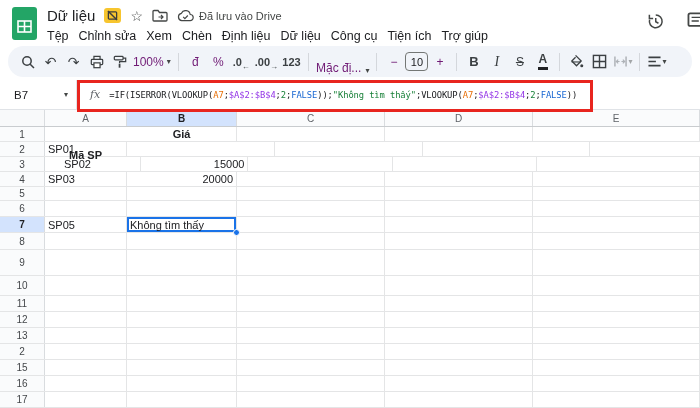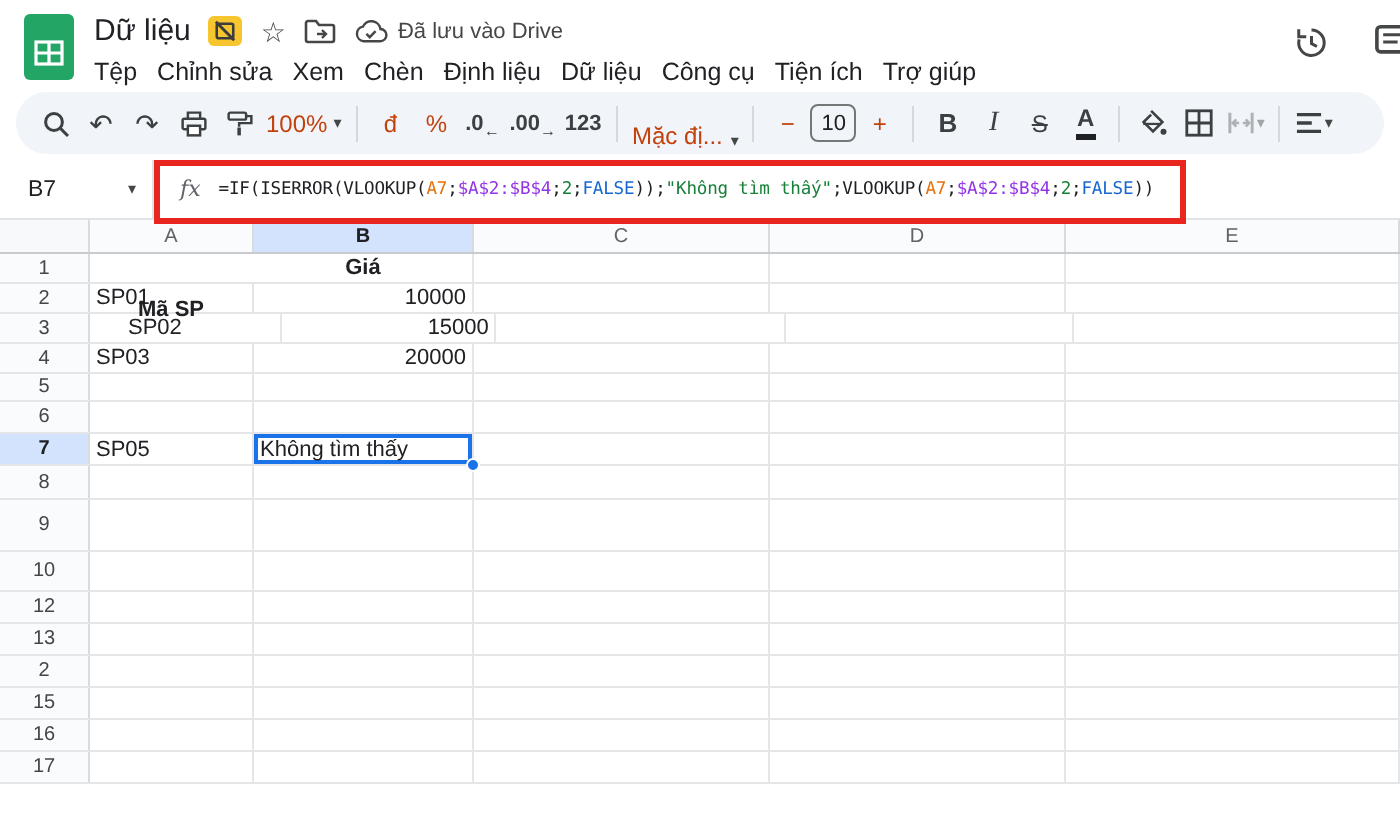--- a/index.html
+++ b/index.html
@@ -21,21 +21,21 @@
   .top-right { position:absolute; top:12px; right:0; height:20px; width:80px; }
   .hist { position:absolute; right:36px; top:0; }
   .comment { position:absolute; right:-7px; top:0; }
 
   
   .toolbar { height:36px; padding:2px 8px 0 8px; }
   .tb-pill { height:31px; background:#f1f4f9; border-radius:16px; display:flex; align-items:center; padding:0 8px; }
   .tbtn { background:none; border:0; height:26px; min-width:23px; display:flex; align-items:center; justify-content:center; color:#3c4043; font-family:inherit; padding:0 2px; border-radius:4px; position:relative; }
   .tbtn .g { font-size:14px; line-height:1; }
   .tb-sep { width:1px; height:18px; background:#d4d7dc; margin:0 5px; flex:0 0 auto; }
-  .tb-txt { font-size:12px; color:#c2410c; }
+  .tb-txt { font-size:12px; color:#701a75; }
   .zoom-btn { min-width:40px; gap:3px; }
   .caret { font-size:8px; color:#444746; line-height:1; }
   .dec { font-size:11px; font-weight:bold; position:relative; }
   .dec .mini { font-size:8px; position:relative; top:3px; }
   .font-btn { min-width:50px; justify-content:space-between; gap:4px;align-items:flex-end; }
   .size-box { width:23px; height:19px; border:1px solid #747775; border-radius:4px; font-size:11px; display:flex; align-items:center; justify-content:center; color:#202124; }
   .bold-b { font-weight:bold; font-size:13px; }
   .ital-i { font-style:italic; font-family:"Liberation Serif", serif; font-size:14px; }
   .strike-s { font-size:12px; text-decoration:line-through; }
   .tc-a { font-size:12px; font-weight:bold; display:inline-block; border-bottom:3px solid #202124; line-height:1.1; padding:0 1px; }
@@ -260,21 +260,20 @@
           <div class="rh">1</div>
           <div class="cell a-c b" style="width: 82px; margin-top: 28px;">Mã SP</div>
           <div class="cell a-c b" style="width: 110px;">Giá</div>
           <div class="cell" style="width: 148px;"></div>
           <div class="cell" style="width: 148px;"></div>
           <div class="cell" style="width: 167px;"></div>
         </div>
         <div class="row" style="height: 15px;">
           <div class="rh">2</div>
           <div class="cell" style="width: 82px;">SP01</div>
-          <div class="cell a-r" style="width: 110px;">10000</div>
           <div class="cell" style="width: 148px;"></div>
           <div class="cell" style="width: 148px;"></div>
           <div class="cell" style="width: 167px;"></div>
         </div>
         <div class="row" style="height: 15px;">
           <div class="rh">3</div>
           <div class="cell" style="width: 82px; margin-left: 16px;">SP02</div>
           <div class="cell a-r" style="width: 110px;">15000</div>
           <div class="cell" style="width: 148px;"></div>
           <div class="cell" style="width: 148px;"></div>
@@ -330,20 +329,28 @@
         </div>
         <div class="row" style="height: 20px;">
           <div class="rh">10</div>
           <div class="cell" style="width: 82px;"></div>
           <div class="cell" style="width: 110px;"></div>
           <div class="cell" style="width: 148px;"></div>
           <div class="cell" style="width: 148px;"></div>
           <div class="cell" style="width: 167px;"></div>
         </div>
         <div class="row" style="height: 16px;">
+          <div class="rh">11</div>
+          <div class="cell" style="width: 82px;"></div>
+          <div class="cell" style="width: 110px;"></div>
+          <div class="cell" style="width: 148px;"></div>
+          <div class="cell" style="width: 148px;"></div>
+          <div class="cell" style="width: 167px;"></div>
+        </div>
+        <div class="row" style="height: 16px;">
           <div class="rh">12</div>
           <div class="cell" style="width: 82px;"></div>
           <div class="cell" style="width: 110px;"></div>
           <div class="cell" style="width: 148px;"></div>
           <div class="cell" style="width: 148px;"></div>
           <div class="cell" style="width: 167px;"></div>
         </div>
         <div class="row" style="height: 16px;">
           <div class="rh">13</div>
           <div class="cell" style="width: 82px;"></div>

